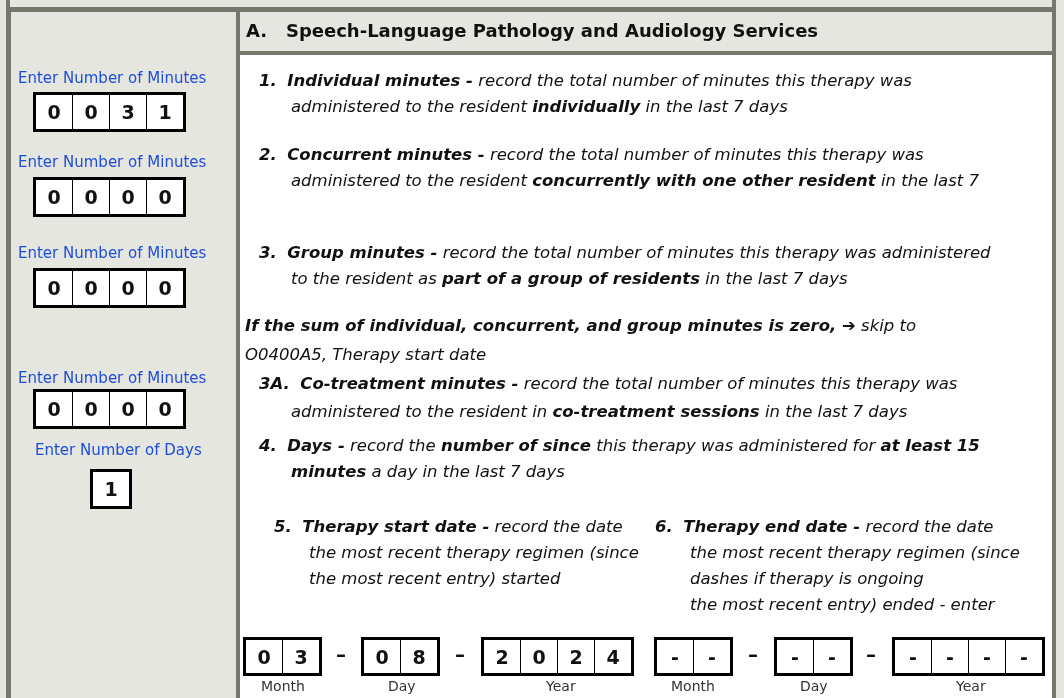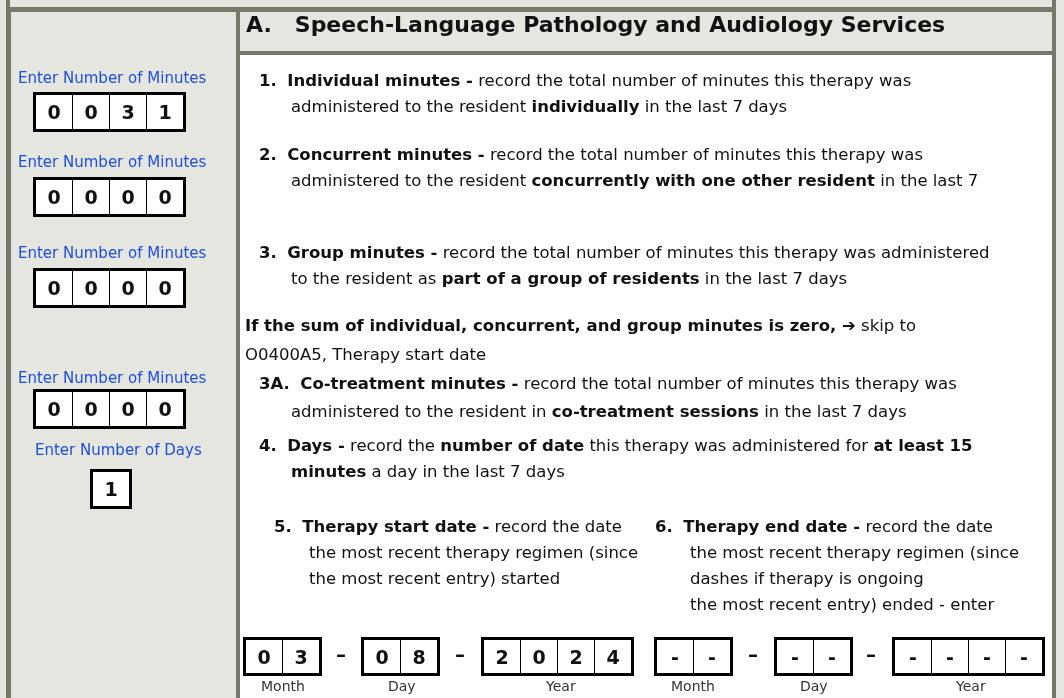--- a/index.html
+++ b/index.html
@@ -1,26 +1,26 @@
 <!DOCTYPE html>
 <html><head>
 <meta charset="utf-8">
 <style>
   html, body { margin:0; padding:0; }
   body { width:1064px; height:698px; overflow:hidden; background:#e6e6e1; font-family:"DejaVu Sans", sans-serif; color:#111; position:relative; }
   .topband { position:absolute; left:6px; top:0; width:1050px; height:12px; background:#e6e6e1; border-left:4px solid #77776b; border-right:4px solid #77776b; border-bottom:5px solid #77776b; box-sizing:border-box; }
   .leftcol { position:absolute; left:6px; top:12px; width:234px; height:686px; background:#e6e6e1; border-left:5px solid #77776b; border-right:4px solid #77776b; box-sizing:border-box; }
   .header { position:absolute; left:240px; top:12px; width:816px; height:43px; background:#e6e6e1; border-bottom:4px solid #77776b; border-right:4px solid #77776b; box-sizing:border-box; }
-  .header .t { position:absolute; left:6px; top:0; font-weight:bold; font-size:22px; }
+  .header .t { position:absolute; left:6px; top:8px; font-weight:bold; font-size:18px; }
   .main { position:absolute; left:240px; top:55px; width:816px; height:643px; background:#fff; border-right:4px solid #77776b; box-sizing:border-box; }
   .label { position:absolute; font-size:15px; color:#1d4ed8; white-space:nowrap; }
   .boxes { position:absolute; display:flex; border:3px solid #000; background:#fff; }
   .boxes .c { width:36px; height:34px; border-left:1px solid #000; display:flex; align-items:center; justify-content:center; font-weight:bold; font-size:19px; }
   .boxes .c:first-child { border-left:none; }
-  .item { position:absolute; font-size:16.5px; line-height:26px; }
+  .item { position:absolute; font-size:16.5px; line-height:26px;font-style:italic; }
   .item b { font-weight:bold; }
   .dt { position:absolute; top:637px; display:flex; border:3px solid #000; background:#fff; }
   .dt .c { width:36px; height:33px; border-left:1px solid #000; display:flex; align-items:center; justify-content:center; font-weight:bold; font-size:19px; }
   .dt .c:first-child { border-left:none; }
   .sep { position:absolute; top:642px; font-size:20px; font-weight:bold; }
   .cap { position:absolute; top:678px; font-size:14px; color:#333; }
 </style>
 </head>
 <body>
 
@@ -90,21 +90,21 @@
   <div><b>If the sum of individual, concurrent, and group minutes is zero, ➔</b><span> skip to</span></div>
   <div><span>O0400A5, Therapy start date</span></div>
 </div>
 
 <div class="item" style="left:259px;top:370px;line-height:28px;">
   <div><b>3A.</b>&nbsp;&nbsp;<b>Co-treatment minutes -</b><span> record the total number of minutes this therapy was</span></div>
   <div style="padding-left:32px;"><span>administered to the resident in </span><b>co-treatment sessions</b><span> in the last 7 days</span></div>
 </div>
 
 <div class="item" style="left:259px;top:433px;">
-  <div><b>4.</b>&nbsp;&nbsp;<b>Days -</b><span> record the </span><b>number of date</b><span> this therapy was administered for </span><b>at least 15</b></div>
+  <div><b>4.</b>&nbsp;&nbsp;<b>Days -</b><span> record the </span><b>number of since</b><span> this therapy was administered for </span><b>at least 15</b></div>
   <div style="padding-left:32px;"><b>minutes</b><span> a day in the last 7 days</span></div>
 </div>
 
 <div class="item" style="left:259px;top:514px;margin-left:15px;">
   <div><b>5.</b>&nbsp;&nbsp;<b>Therapy start date -</b><span> record the date</span></div>
   <div style="padding-left:35px;"><span>the most recent therapy regimen (since</span></div>
   <div style="padding-left:35px;"><span>the most recent entry) started</span></div>
 </div>
 
 <div class="item" style="left:655px;top:514px;">

